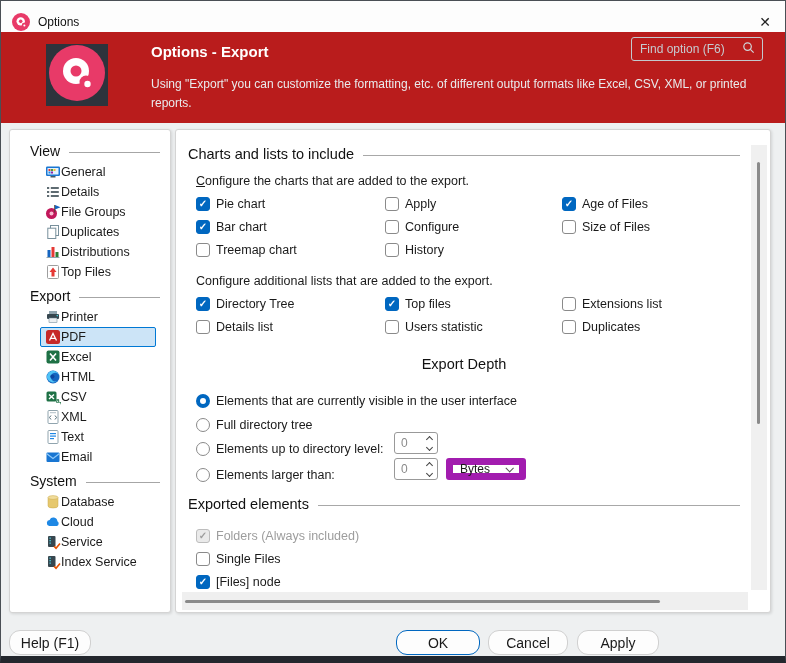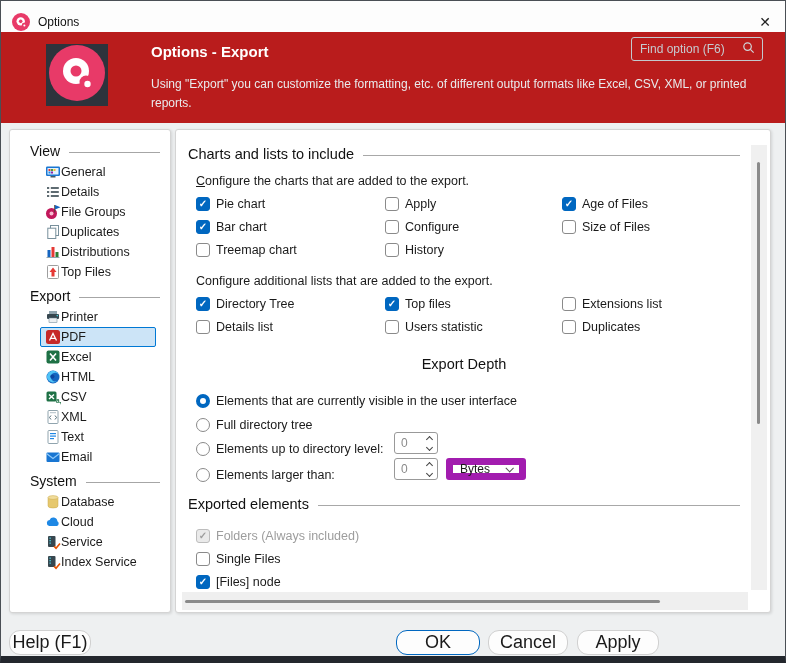--- a/index.html
+++ b/index.html
@@ -63,21 +63,21 @@
   .chev.down{transform:rotate(45deg);margin-bottom:2px;}
   .dropdown{position:absolute;left:250px;top:0;width:80px;height:22px;border:7px solid #a21caf;border-radius:3px;background:#fff;display:flex;align-items:center;padding:0 7px;font-size:12px;}
   .dropdown .dd-chev{margin-left:auto;width:6px;height:6px;border-right:1.2px solid #555;border-bottom:1.2px solid #555;transform:rotate(45deg) translateY(-1px);}
   .elem-rows .check-item{height:23px;margin-left:8px;}
   
   .vscroll{position:absolute;left:575px;top:15px;width:16px;height:445px;background:#f0f0f0;}
   .vthumb{position:absolute;left:6px;top:17px;width:3px;height:262px;background:#8a8a8a;border-radius:2px;}
   .hscroll{position:absolute;left:6px;top:462px;width:566px;height:18px;background:#efefef;}
   .hthumb{position:absolute;left:3px;top:8px;width:475px;height:3px;background:#8a8a8a;border-radius:2px;}
   
-  .btn{position:absolute;height:25px;background:#fdfdfd;border:1px solid #d0d0d0;border-radius:11px;font-size:18px;color:#1a1a1a;display:flex;align-items:center;justify-content:center;font-family:"Liberation Sans",sans-serif;}
+  .btn{position:absolute;height:25px;background:#fdfdfd;border:1px solid #d0d0d0;border-radius:11px;font-size:14px;color:#1a1a1a;display:flex;align-items:center;justify-content:center;font-family:"Liberation Sans",sans-serif;}
   .btn.default{border:1px solid #0067c0;}
   #helpBtn{left:8px;top:629px;width:82px;}
   #okBtn{left:395px;top:629px;width:84px;}
   #cancelBtn{left:487px;top:629px;width:80px;}
   #applyBtn{left:576px;top:629px;width:82px;}
 </style>
 </head>
 <body>
 
 <div class="window">

